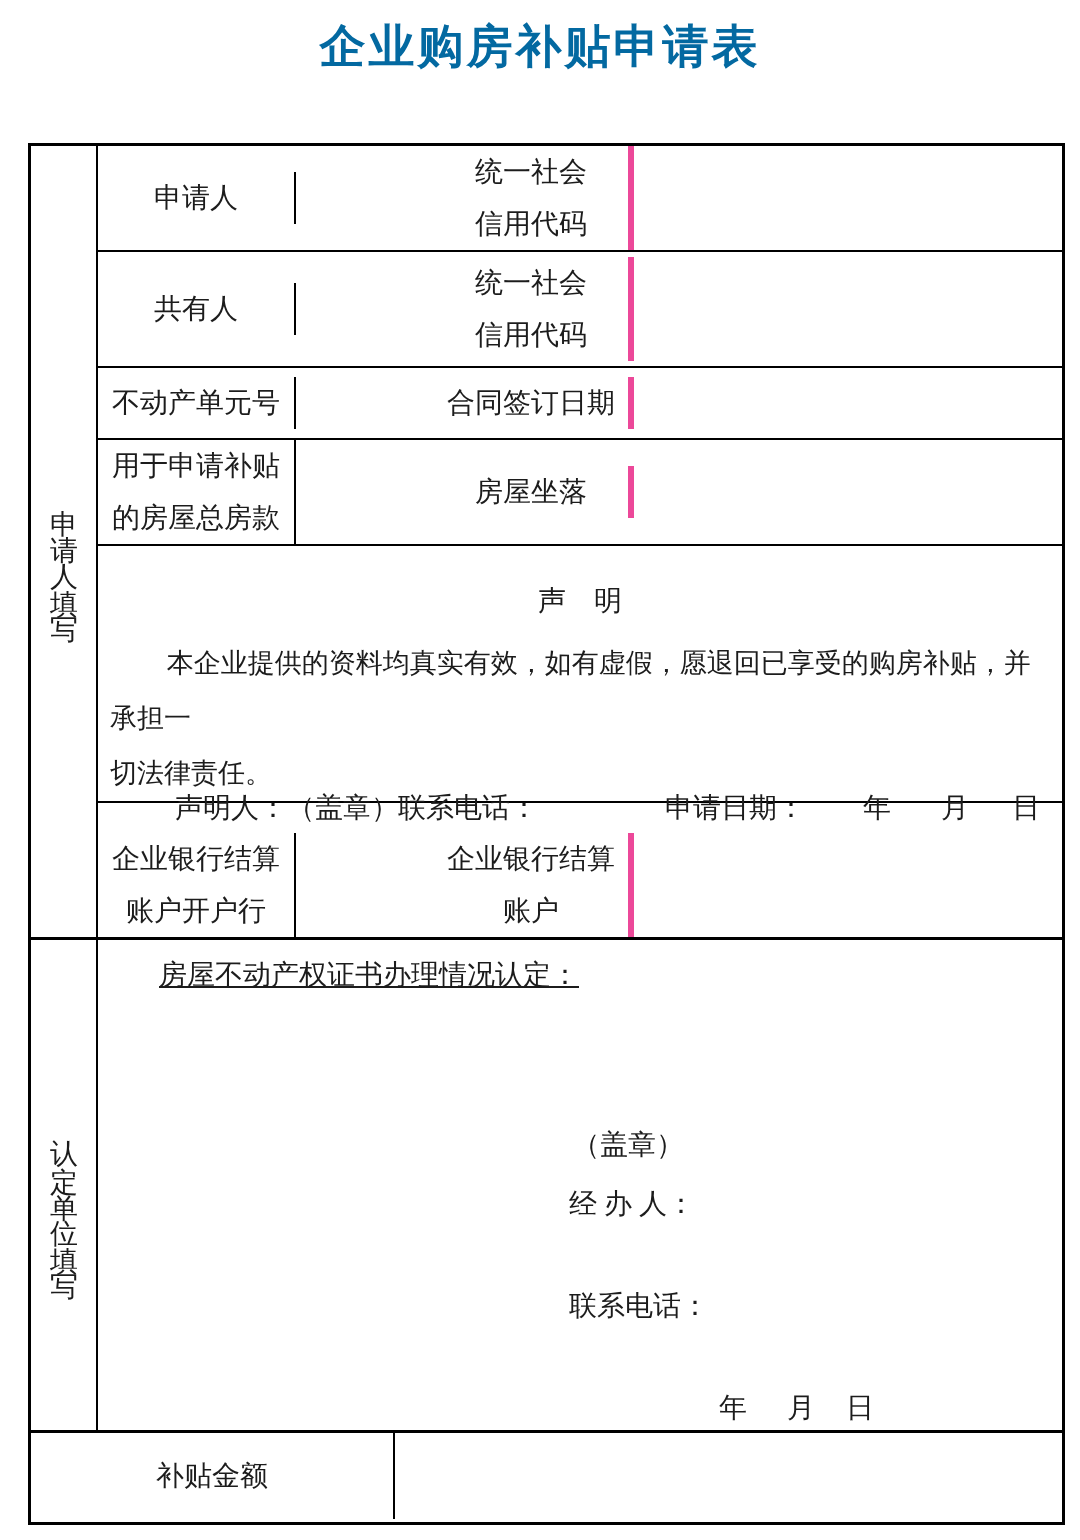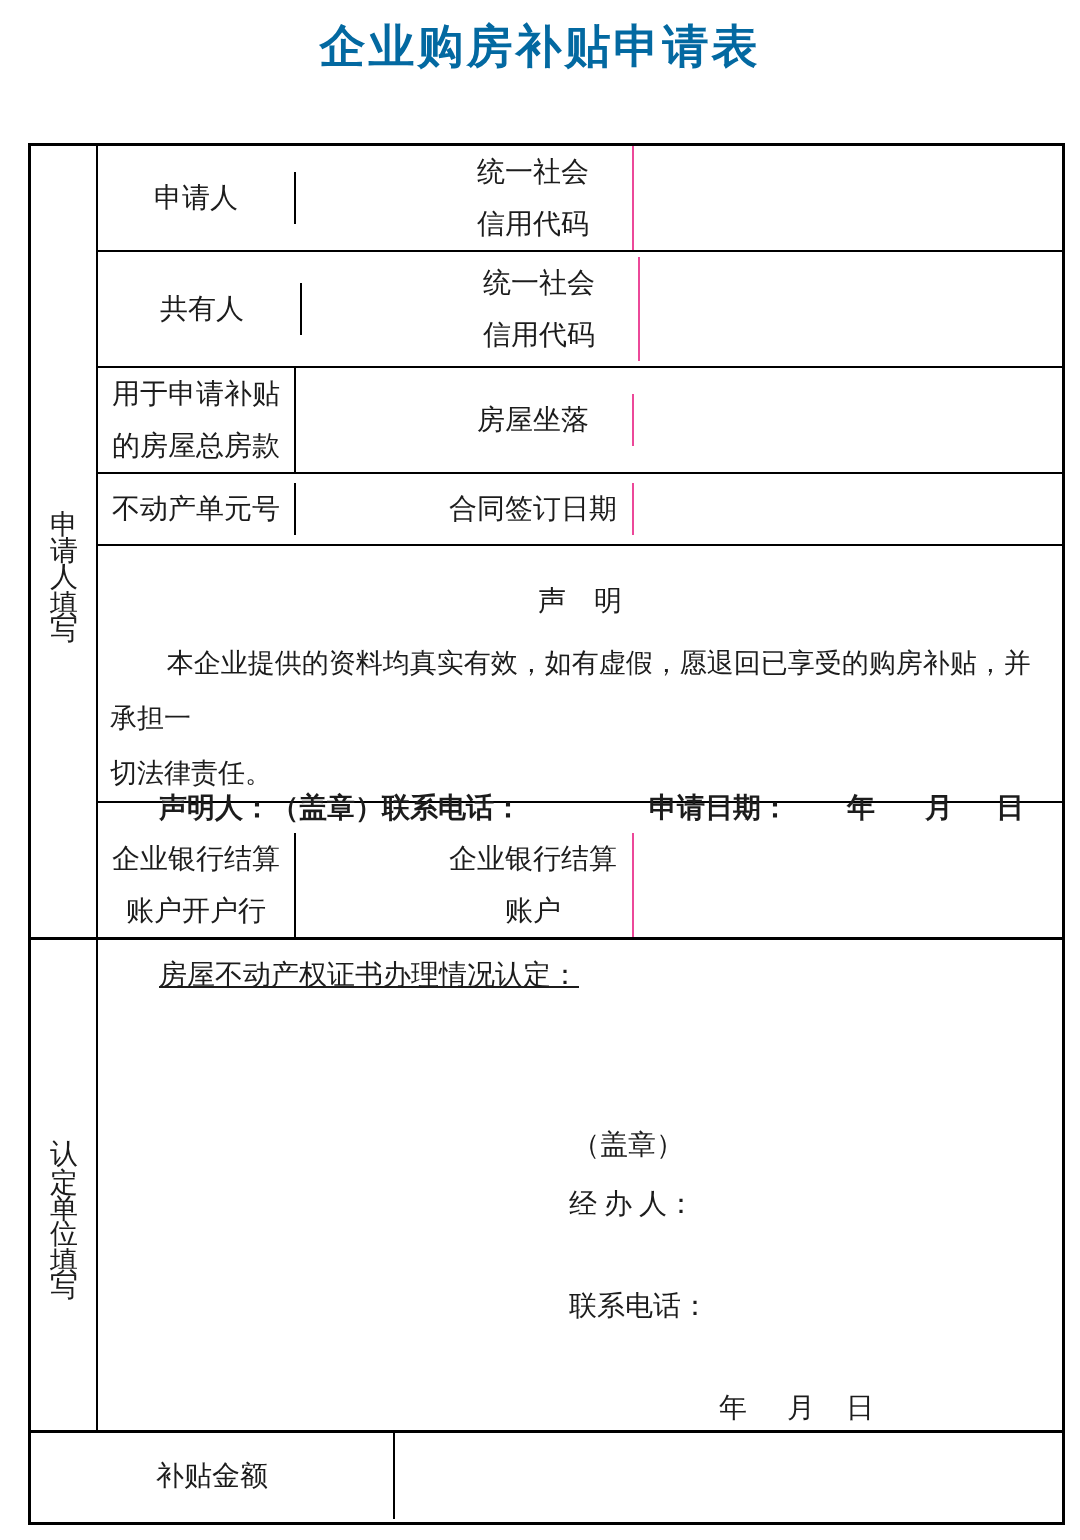--- a/index.html
+++ b/index.html
@@ -40,55 +40,55 @@
     writing-mode: vertical-lr; text-orientation: upright;
     font-size: 28px; letter-spacing: 27px;
     transform: translateY(13px);
     white-space: nowrap;
   }
   .section-content { flex: 1; display: flex; flex-direction: column; min-width: 0; }
 
   
   .grid-row { display: flex; border-bottom: 2px solid #000; align-items: center; }
   .r1 { height: 108px; }
-  .r2 { height: 136px; padding-left: 6px; }
+  .r2 { height: 136px; }
   .r3 { height: 85px; }
   .r4 { height: 110px; }
   .bank-r { height: 110px; border-bottom: none; flex: 1; margin-top: 30px; }
 
   .cell {
     display: flex; align-items: center; justify-content: center;
     text-align: center;
     font-size: 28px;
     white-space: pre-line;
     line-height: 52px;
   }
   .c-label  { width: 198px; border-right: 2px solid #000; }
   .c-blank  { width: 138px; border-right: 2px solid #000; }
-  .c-label2 { width: 200px; border-right: 2px solid #ec4899; }
+  .c-label2 { width: 200px; border-right: 6px solid #ec4899; }
   .c-value  { flex: 1; }
 
   
   .decl-cell {
     height: 271px; border-bottom: 2px solid #000;
     position: relative;
     padding: 12px 12px 0 12px;
     font-size: 27px;
     margin-top: 18px;
   }
   .decl-heading {
     text-align: center; font-size: 28px; margin-top: 6px;
   }
   .decl-body {
     margin-top: 16px;
     line-height: 55px;
     text-indent: 2.1em;
     white-space: pre-line;
   }
-  .decl-sign-line { position: absolute; left: 0; top: 0; width: 100%; height: 100%; font-weight: bold; }
+  .decl-sign-line { position: absolute; left: 16px; top: 0; width: 100%; height: 100%; }
   .decl-sign-line span { position: absolute; font-size: 28px; white-space: nowrap; }
   .p-signer { left: 61px;  top: 225px; }
   .p-phone  { left: 284px; top: 225px; }
   .p-date   { left: 551px; top: 225px; }
   .p-year   { left: 749px; top: 225px; }
   .p-month  { left: 827px; top: 225px; }
   .p-day    { left: 898px; top: 225px; }
 
   
   .confirm-cell { flex: 1; position: relative; font-size: 28px; }
@@ -134,32 +134,32 @@
         </div>
 
         <div class="grid-row r2">
           <div class="cell c-label">共有人</div>
           <div class="cell c-blank"></div>
           <div class="cell c-label2">统一社会
 信用代码</div>
           <div class="cell c-value"></div>
         </div>
 
+        <div class="grid-row r3">
+          <div class="cell c-label">不动产单元号</div>
+          <div class="cell c-blank"></div>
+          <div class="cell c-label2">合同签订日期</div>
+          <div class="cell c-value"></div>
+        </div>
+
         <div class="grid-row r4">
           <div class="cell c-label">用于申请补贴
 的房屋总房款</div>
           <div class="cell c-blank"></div>
           <div class="cell c-label2">房屋坐落</div>
-          <div class="cell c-value"></div>
-        </div>
-
-        <div class="grid-row r3">
-          <div class="cell c-label">不动产单元号</div>
-          <div class="cell c-blank"></div>
-          <div class="cell c-label2">合同签订日期</div>
           <div class="cell c-value"></div>
         </div>
 
         <div class="decl-cell">
           <div class="decl-heading">声　明</div>
           <div class="decl-body">本企业提供的资料均真实有效，如有虚假，愿退回已享受的购房补贴，并承担一
 切法律责任。</div>
           <div class="decl-sign-line">
             <span class="p-signer">声明人：（盖章）</span>
             <span class="p-phone">联系电话：</span>

